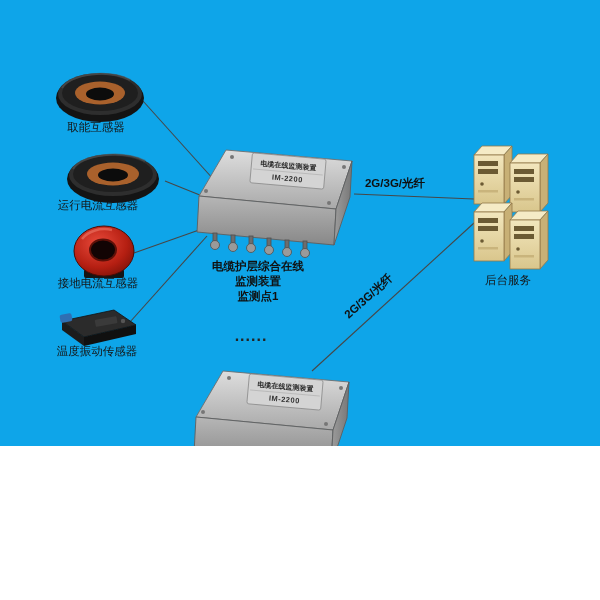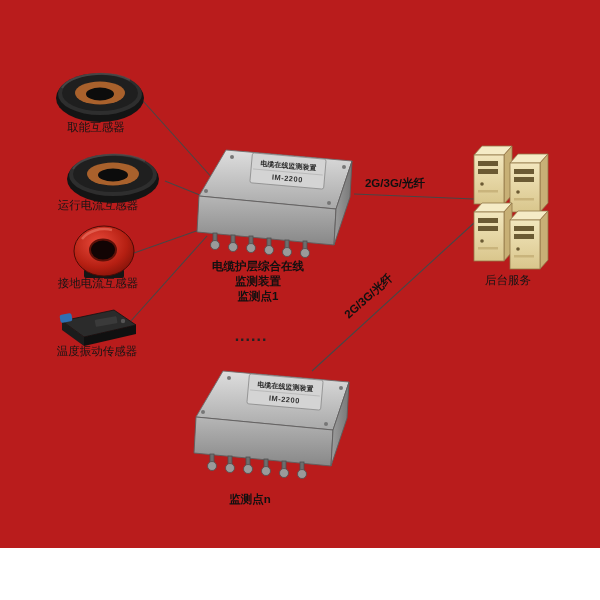--- a/index.html
+++ b/index.html
@@ -1,16 +1,16 @@
 <!DOCTYPE html>
 <html><head>
 <meta charset="utf-8">
 <style>
   html,body{margin:0;padding:0;background:#fff;}
-  #stage{position:relative;width:600px;height:548px;background:#b91c1c;overflow:hidden;
+  #stage{position:relative;width:600px;height:446px;background:#0ea5e9;overflow:hidden;
          font-family:"Liberation Sans","DejaVu Sans",sans-serif;}
   svg{display:block;}
   text{font-family:"Liberation Sans","DejaVu Sans",sans-serif;fill:#111;}
   .sensor-lbl{font-size:11.5px;fill:#151515;}
   .caption{font-size:11.5px;font-weight:bold;fill:#101010;}
   .link-lbl{font-size:11.5px;font-weight:bold;fill:#101010;}
   .plate-t1{font-size:7px;fill:#2a2a2a;font-weight:bold;}
   .plate-t2{font-size:7.5px;fill:#333;font-weight:bold;letter-spacing:.5px;}
   .dots{font-size:16px;font-weight:bold;fill:#222;letter-spacing:1px;}
 </style>

